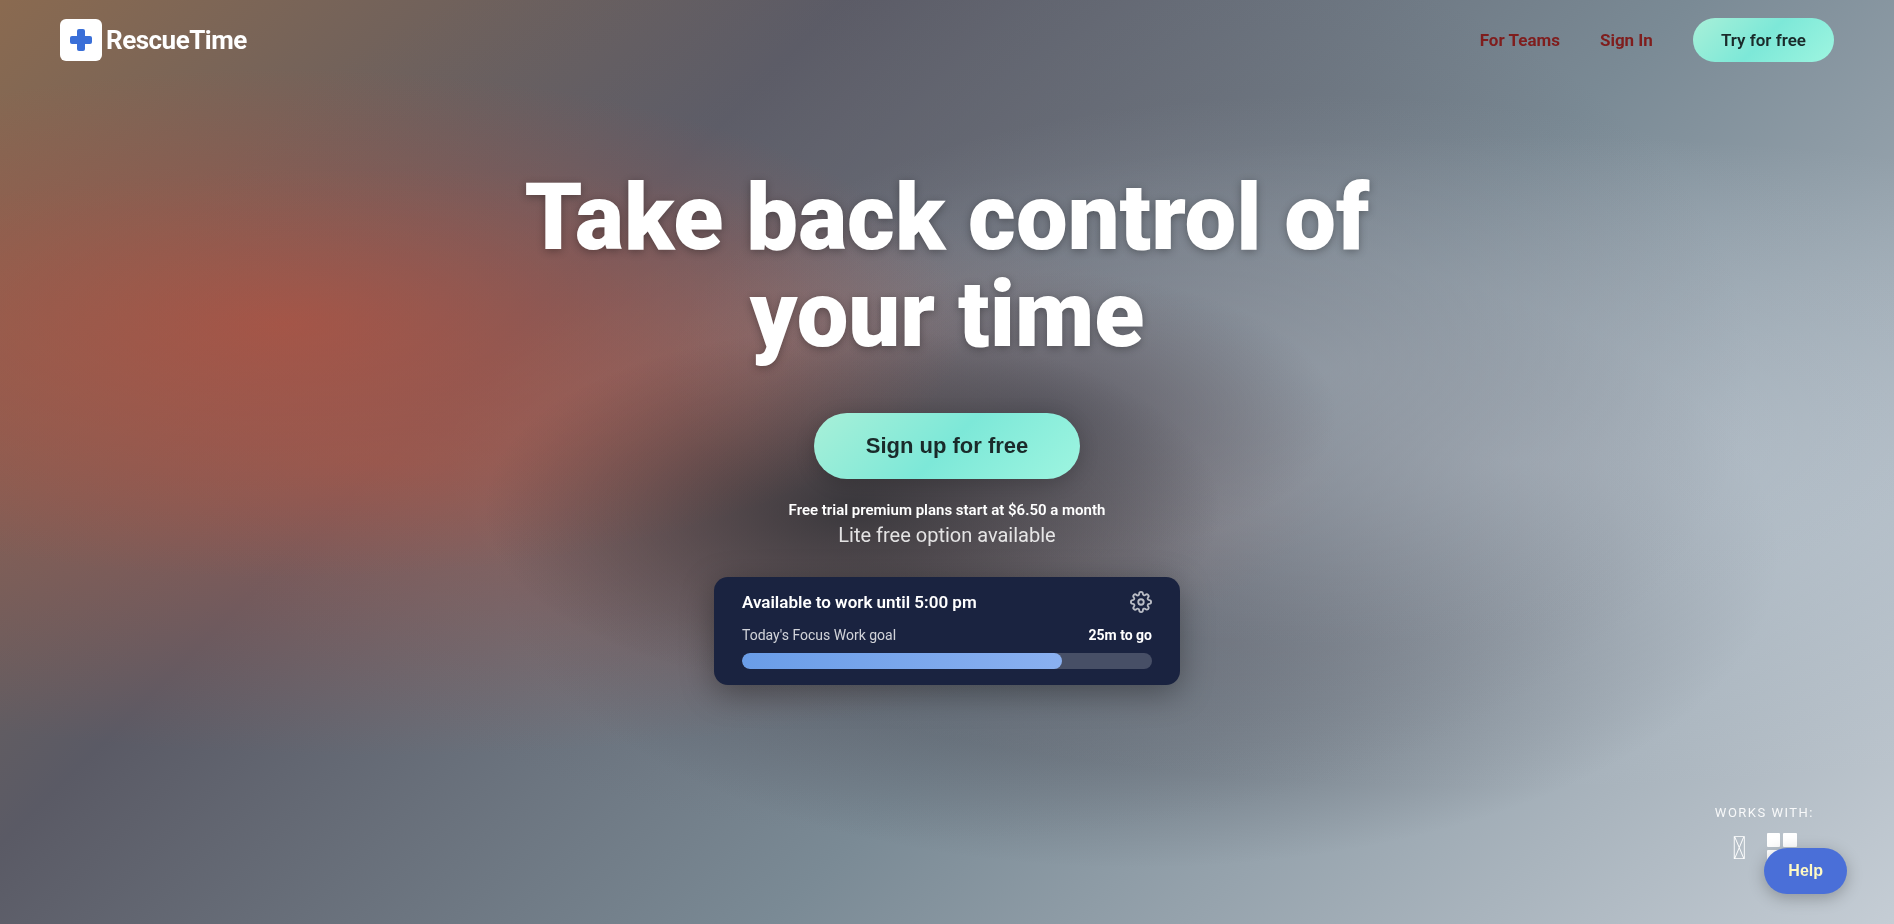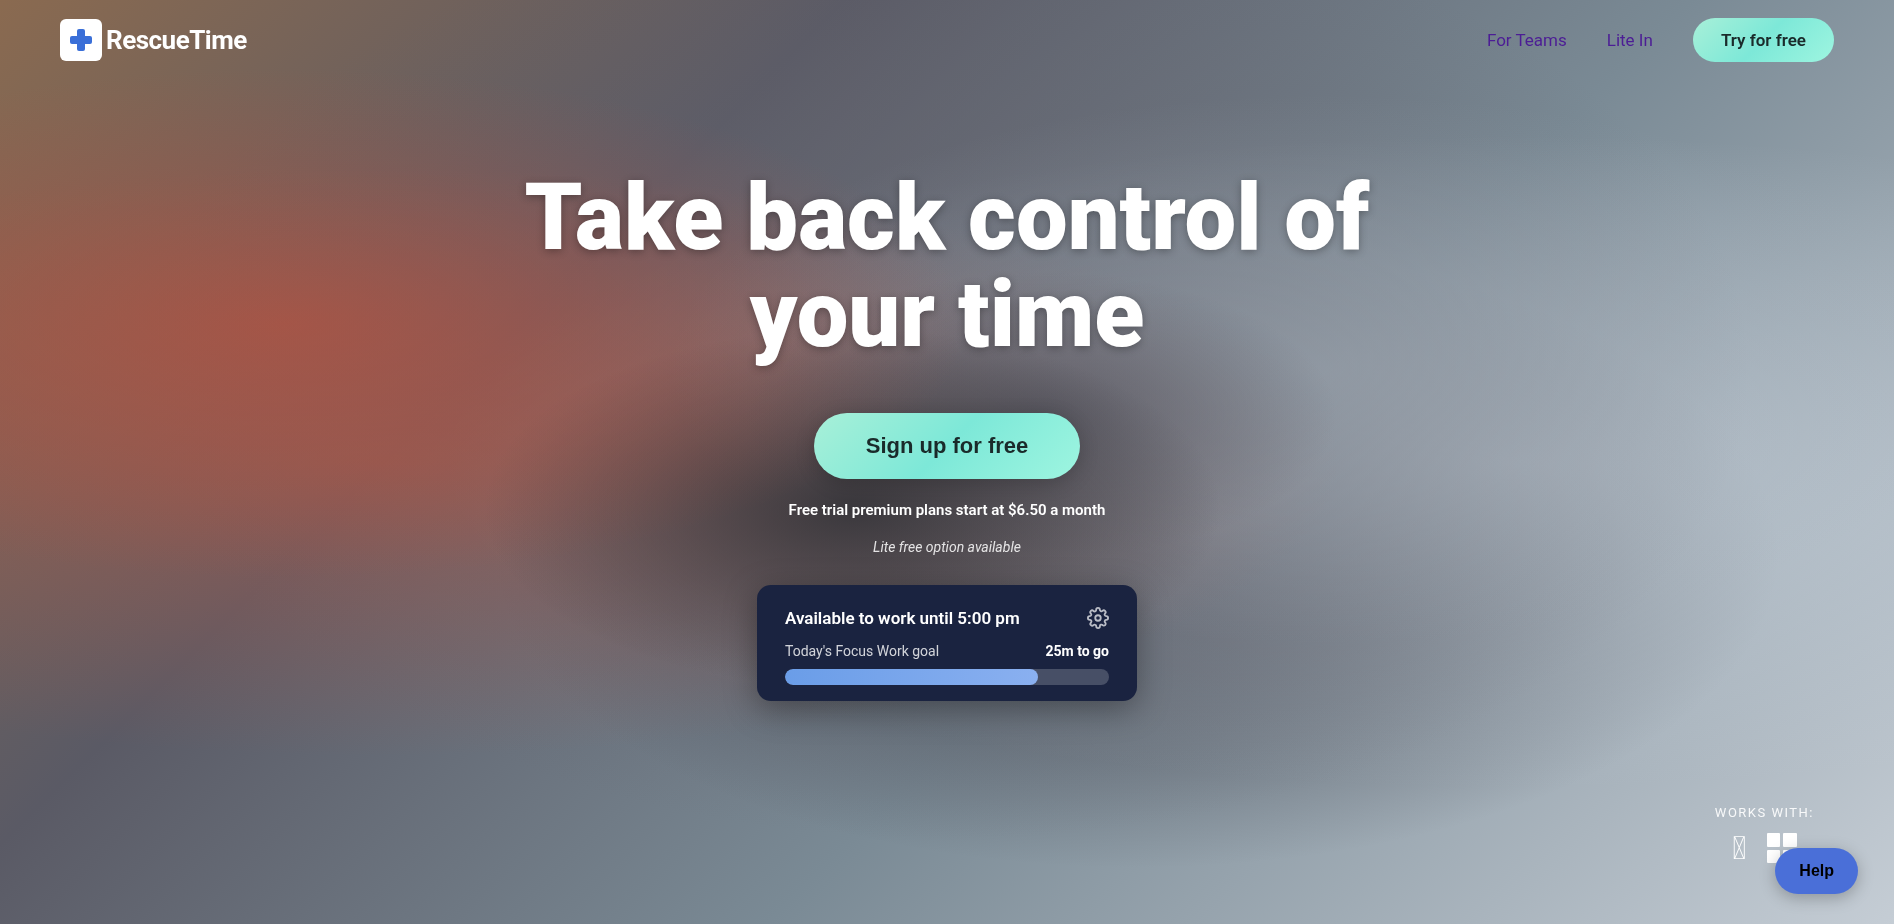--- a/index.html
+++ b/index.html
@@ -100,24 +100,24 @@
       letter-spacing: -0.5px;
     }
 
     .nav-links {
       display: flex;
       align-items: center;
       gap: 40px;
     }
 
     .nav-link {
-      color: #4c1d95;
+      color: #7f1d1d;
       text-decoration: none;
       font-size: 17px;
-      font-weight: 400;
+      font-weight: 700;
     }
 
     .nav-cta {
       background: linear-gradient(135deg, #a8f0d8 0%, #7de8d8 50%, #9ef5e0 100%);
       color: #1a2a2a;
       border: none;
       border-radius: 50px;
       padding: 12px 28px;
       font-size: 17px;
       font-weight: 600;
@@ -165,32 +165,31 @@
 
     .hero-sub-line1 {
       color: white;
       font-size: 15px;
       font-weight: 600;
       text-align: center;
     }
 
     .hero-sub-line2 {
       color: rgba(255,255,255,0.85);
-      font-size: 14px;
-      margin-top: 20px;
-      font-style: italic;
+      font-size: 20px;
+      margin-top: 4px;
     }
 
     
     .focus-card {
       margin-top: 30px;
       background: #1a2340;
       border-radius: 14px;
-      padding: 22px 28px 16px;
-      width: 380px;
+      padding: 14px 28px 16px;
+      width: 466px;
       box-shadow: 0 8px 32px rgba(0,0,0,0.35);
     }
 
     .focus-card-header {
       display: flex;
       align-items: center;
       justify-content: space-between;
       margin-bottom: 14px;
     }
 
@@ -281,23 +280,23 @@
 
     .windows-square {
       background: white;
       border-radius: 1px;
     }
 
     
     .help-btn {
       position: fixed;
       bottom: 30px;
-      right: 36px;
+      right: 47px;
       background: #4a6fd8;
-      color: #000000;
+      color: #fef9c3;
       border: none;
       border-radius: 50px;
       padding: 14px 24px;
       font-size: 16px;
       font-weight: 600;
       cursor: pointer;
       z-index: 100;
       box-shadow: 0 4px 16px rgba(0,0,0,0.25);
     }
   </style>
@@ -308,21 +307,21 @@
 
 <nav class="navbar">
   <a href="#" class="logo">
     <div class="logo-icon">
       <div class="logo-cross"></div>
     </div>
     <span class="logo-text">RescueTime</span>
   </a>
   <div class="nav-links">
     <a href="#" class="nav-link">For Teams</a>
-    <a href="#" class="nav-link">Lite In</a>
+    <a href="#" class="nav-link">Sign In</a>
     <a href="#" class="nav-cta">Try for free</a>
   </div>
 </nav>
 
 <div class="hero-content">
   <h1 class="hero-title">
     <span>Take back control of</span><br>
     <span>your time</span>
   </h1>
 

